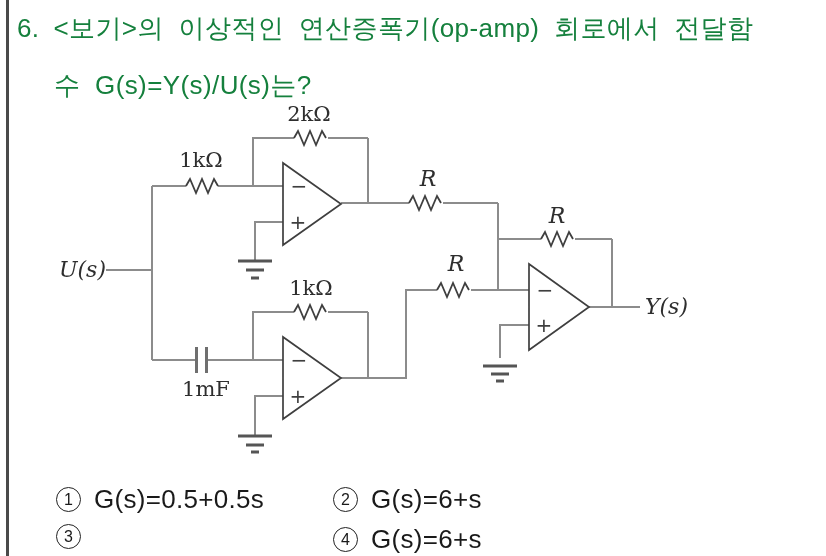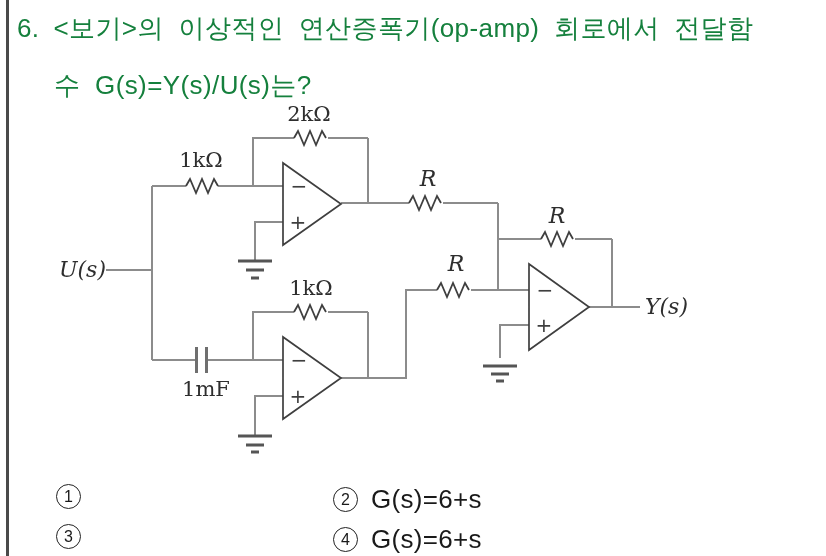--- a/index.html
+++ b/index.html
@@ -133,20 +133,21 @@
     <text class="lbl-italic" x="428" y="186">R</text>
     <text class="lbl-italic" x="557" y="223">R</text>
     <text class="lbl-italic" x="456" y="271">R</text>
     <text class="lbl-italic" x="106" y="277" text-anchor="end">U(s)</text>
     <text class="lbl-italic" x="645" y="314" text-anchor="start">Y(s)</text>
   </g>
 </svg>
 
 <div class="choice c1">
   <span class="badge">1</span>
+  <span class="label">G(s)=0.5+0.5s</span>
 </div>
 <div class="choice c2">
   <span class="badge">2</span>
   <span class="label">G(s)=6+s</span>
 </div>
 <div class="choice c3">
   <span class="badge">3</span>
 </div>
 <div class="choice c4">
   <span class="badge">4</span>

